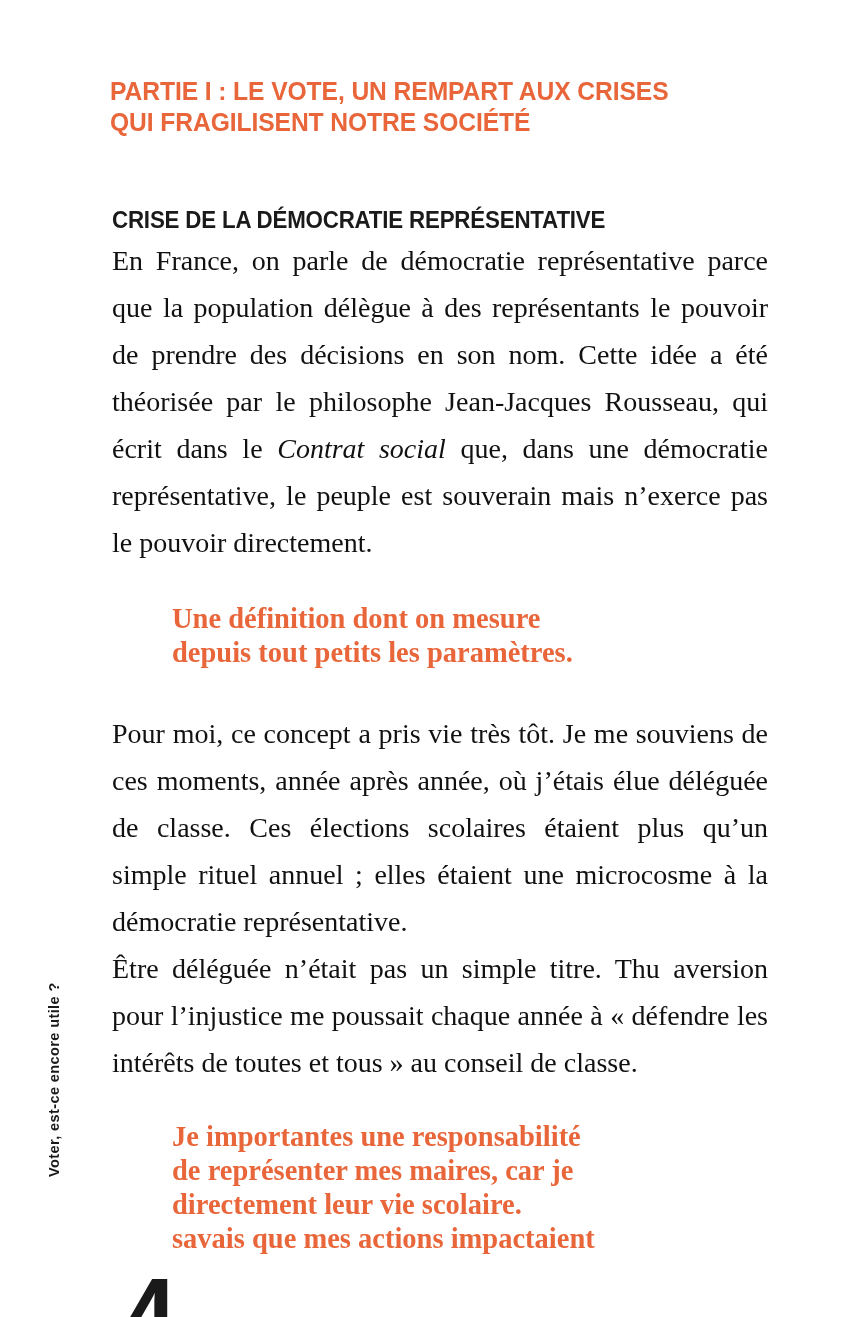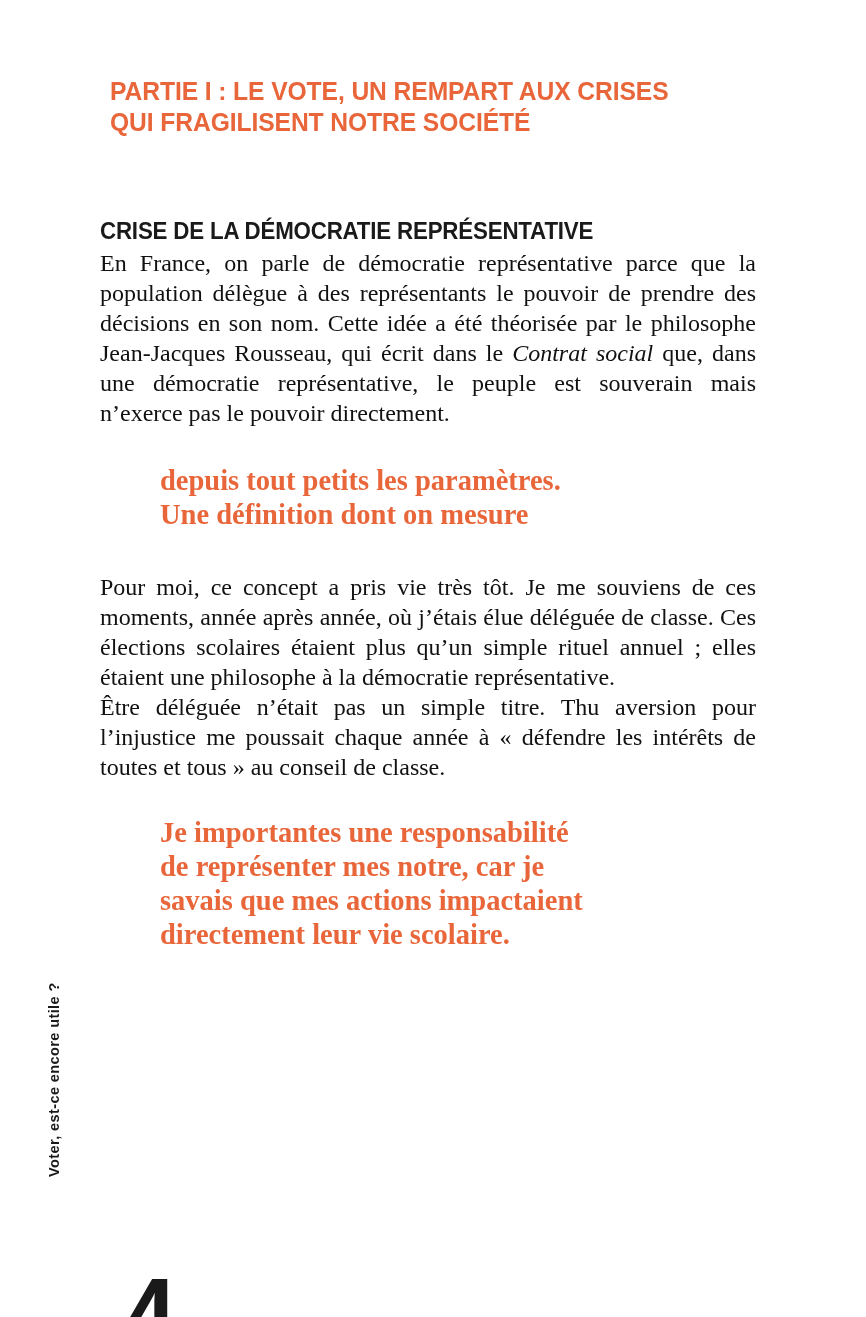--- a/index.html
+++ b/index.html
@@ -58,44 +58,43 @@
     letter-spacing: -0.1px;
     text-transform: uppercase;
     transform: scaleX(0.93);
     transform-origin: left top;
   }
   .part-title .line { display: block; }
 
   
   .content {
     position: absolute;
-    left: 100px;
+    left: 112px;
     top: 206px;
     width: 656px;
-    margin-top: 11px;
   }
 
   .section-heading {
     font-family: "Liberation Sans", "DejaVu Sans", sans-serif;
     font-weight: 700;
     font-size: 23.5px;
     line-height: 29px;
     letter-spacing: -0.2px;
     color: #1a1a1a;
     text-transform: uppercase;
     transform: scaleX(0.95);
     transform-origin: left top;
     margin: 0 0 2px 0;
   }
 
   p.body-text {
     margin: 0;
     font-family: "Liberation Serif", "DejaVu Serif", serif;
-    font-size: 24px;
-    line-height: 30px;
+    font-size: 28px;
+    line-height: 47px;
     text-align: justify;
     text-justify: inter-word;
     color: #111111;
     hyphens: manual;
   }
 
   p.body-text em { font-style: italic; }
 
   
   .pullquote {
@@ -147,39 +146,39 @@
 
   <div class="content">
 
     <h2 class="section-heading">CRISE DE LA DÉMOCRATIE REPRÉSENTATIVE</h2>
 
     <p class="body-text"><span>En France, on parle de démocratie représentative parce que la population délègue à des représentants le pouvoir de prendre des décisions en son nom. Cette idée a été théorisée par le philosophe Jean-Jacques Rousseau, qui écrit dans le </span><em>Contrat social</em><span> que, dans une démocratie représentative, le peuple est souverain mais n’exerce pas le pouvoir directement.</span></p>
 
     <div class="gap-before-quote"></div>
 
     <blockquote class="pullquote">
+      <span class="line">Une définition dont on mesure</span>
       <span class="line">depuis tout petits les paramètres.</span>
-      <span class="line">Une définition dont on mesure</span>
     </blockquote>
 
     <div class="gap-after-quote"></div>
 
-    <p class="body-text">Pour moi, ce concept a pris vie très tôt. Je me souviens de ces moments, année après année, où j’étais élue déléguée de classe. Ces élections scolaires étaient plus qu’un simple rituel annuel ; elles étaient une philosophe à la démocratie représentative.</p>
+    <p class="body-text">Pour moi, ce concept a pris vie très tôt. Je me souviens de ces moments, année après année, où j’étais élue déléguée de classe. Ces élections scolaires étaient plus qu’un simple rituel annuel ; elles étaient une microcosme à la démocratie représentative.</p>
 
     <div class="gap-para"></div>
 
     <p class="body-text">Être déléguée n’était pas un simple titre. Thu aversion pour l’injustice me poussait chaque année à « défendre les intérêts de toutes et tous » au conseil de classe.</p>
 
     <div class="gap-before-quote2"></div>
 
     <blockquote class="pullquote">
       <span class="line">Je importantes une responsabilité</span>
-      <span class="line">de représenter mes notre, car je</span>
+      <span class="line">de représenter mes maires, car je</span>
+      <span class="line">directement leur vie scolaire.</span>
       <span class="line">savais que mes actions impactaient</span>
-      <span class="line">directement leur vie scolaire.</span>
     </blockquote>
 
     <div class="gap-after-quote2"></div>
 
 
   </div>
 
   <div class="folio">4</div>
 
 </div>

